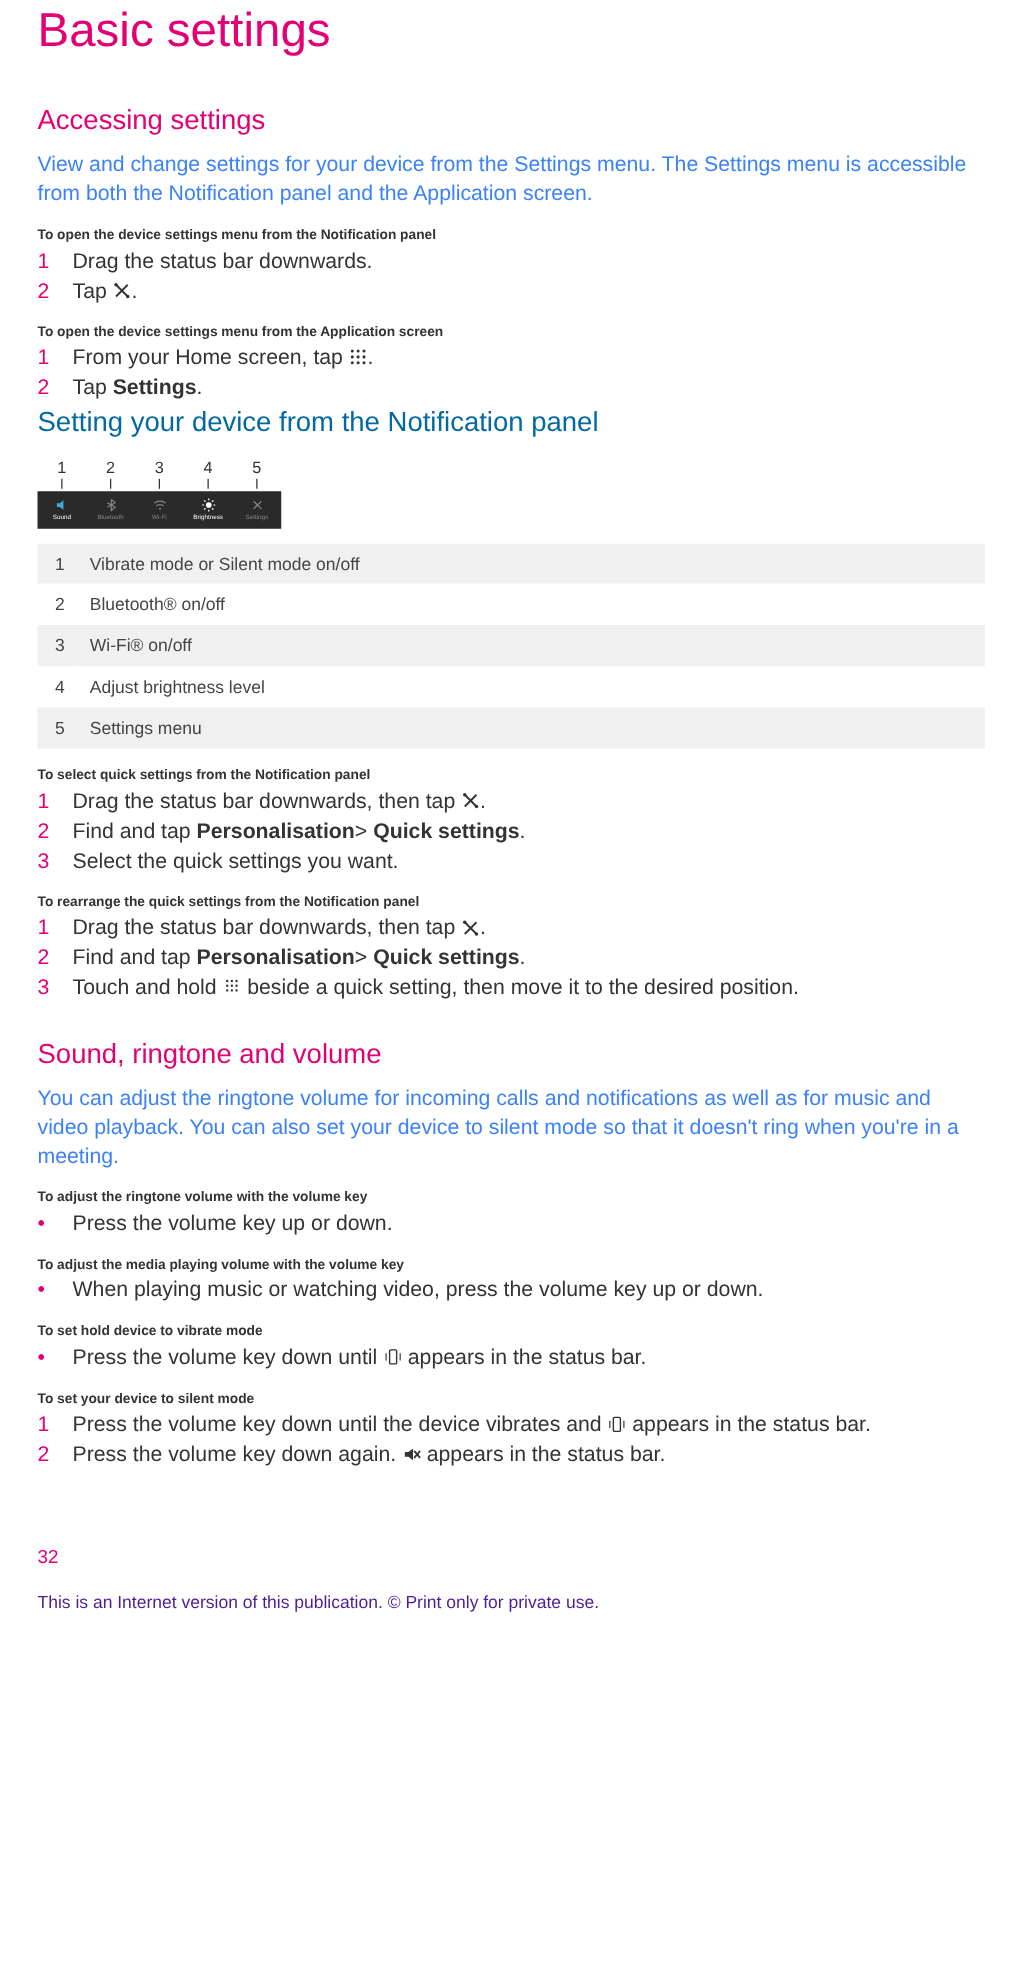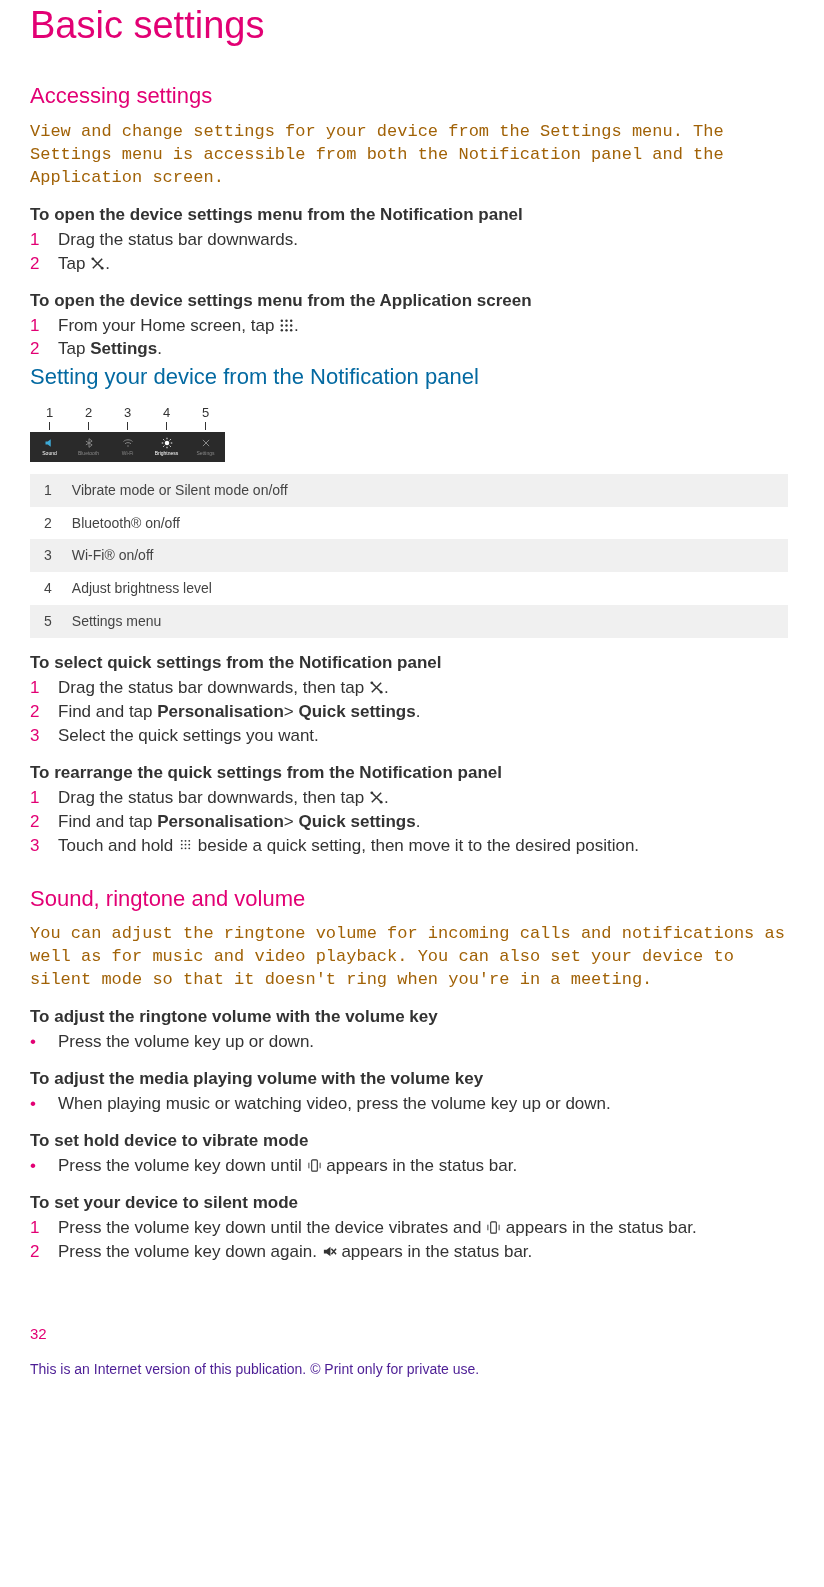--- a/index.html
+++ b/index.html
@@ -22,31 +22,30 @@
       margin-bottom: 30px;
     }
     h2.section-title {
       color: #E20074;
       font-size: 22px;
       font-weight: normal;
       margin-bottom: 10px;
     }
     .body-text {
       margin-bottom: 14px;
-      color: #a16207;
-      font-family: Liberation Mono, monospace;
+      color: #3b82f6;
     }
     h3.sub-title {
       font-size: 22px;
       font-weight: normal;
       color: #0369a1;
       margin-bottom: 12px;
     }
     h4.task-title {
-      font-size: 17px;
+      font-size: 11px;
       font-weight: bold;
       color: #333;
       margin-top: 14px;
       margin-bottom: 2px;
     }
     .step-row {
       display: flex;
       align-items: flex-start;
       margin-bottom: 1px;
     }

